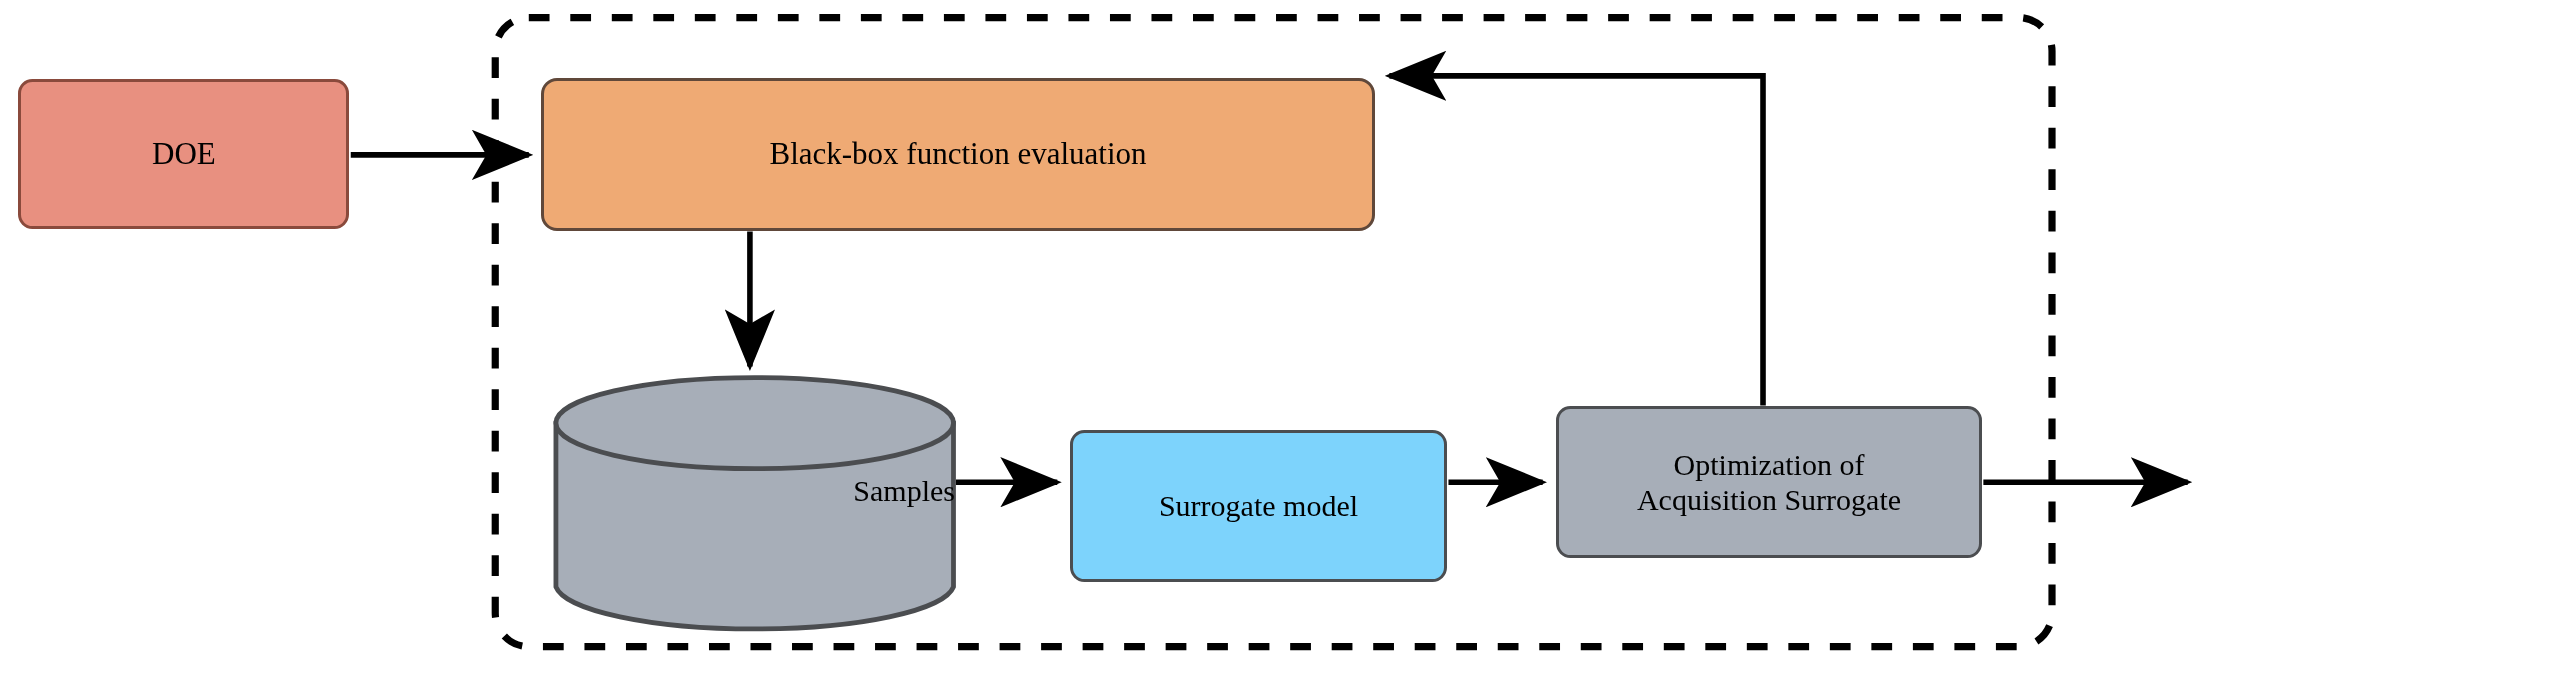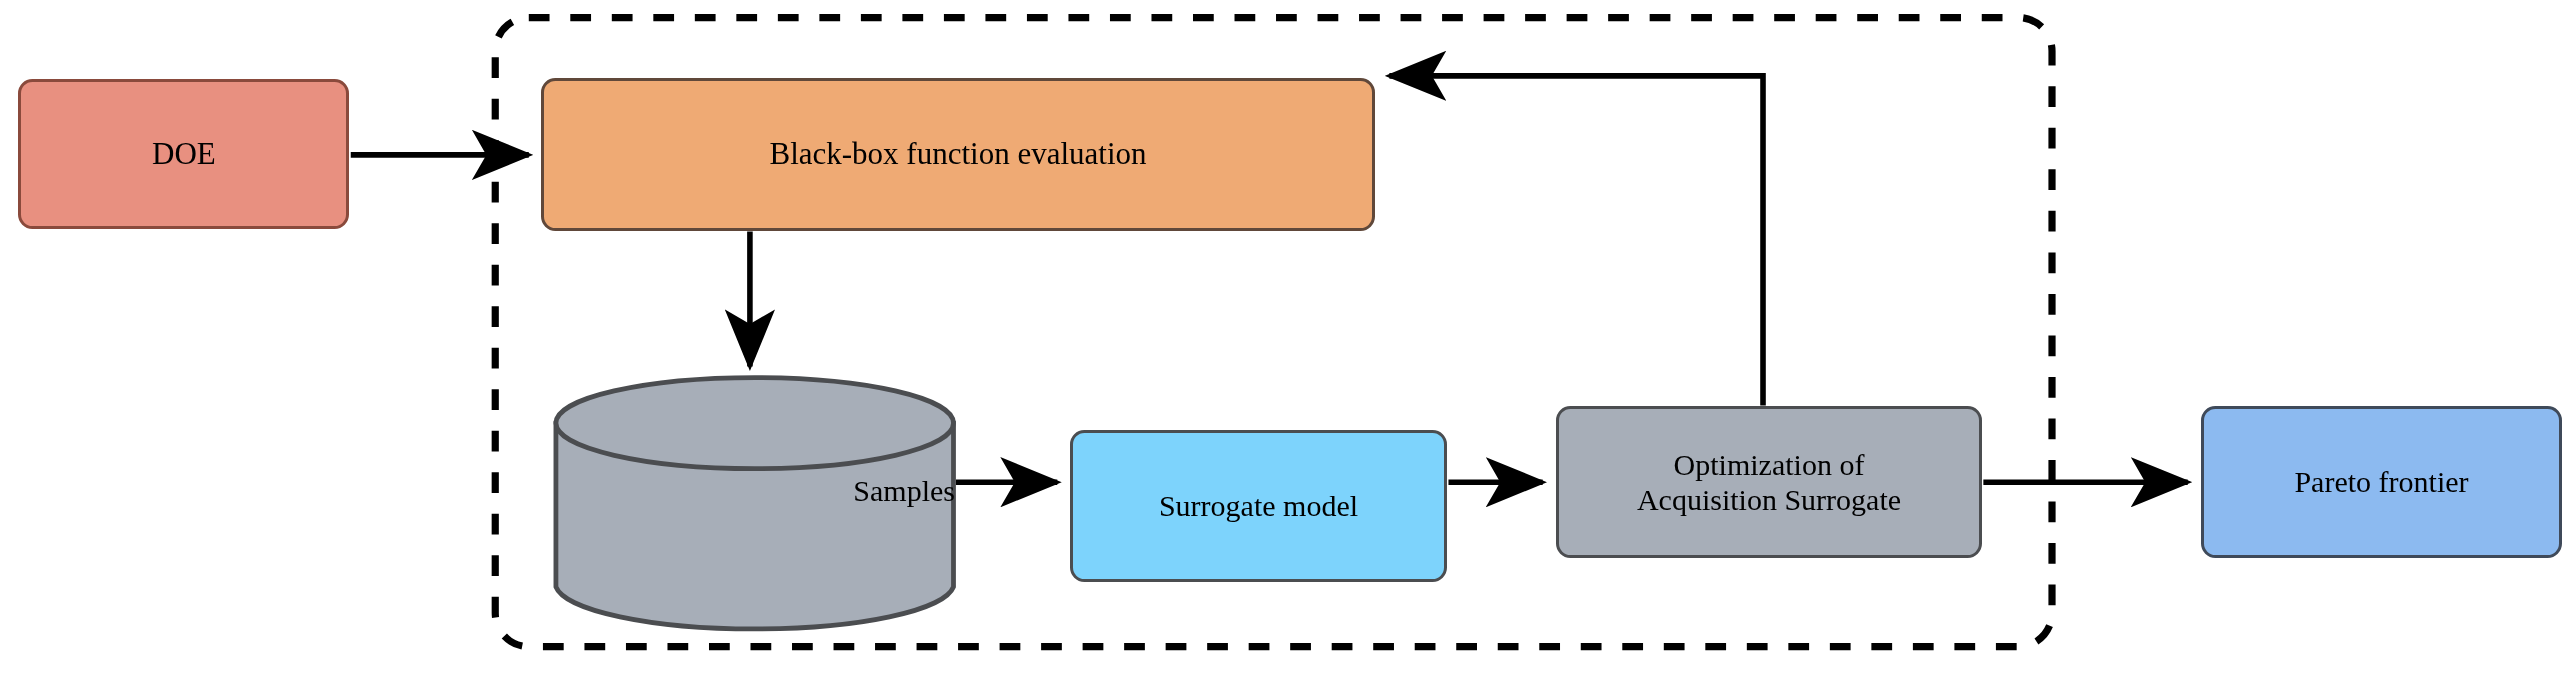--- a/index.html
+++ b/index.html
@@ -39,20 +39,21 @@
     border-color: #8A4A3C;
     font-size: 31px;
   }
   
   #blackbox {
     left: 541px; top: 78px;
     width: 834px; height: 153px;
     background: #EFAA74;
     border-color: #60483A;
     font-size: 31px;
+    border-radius: 16px;
   }
   
   #surrogate {
     left: 1070px; top: 406px;
     width: 377px; height: 152px;
     background: #7dd3fc;
     border-color: #4B4D50;
     font-size: 30px;
     margin-top: 24px;
   }
@@ -165,19 +166,16 @@
 
   <div class="node rrect" id="surrogate">
     <span>Surrogate model</span>
   </div>
 
   <div class="node rrect" id="optim">
     <span>Optimization of
 Acquisition Surrogate</span>
   </div>
 
-  <div class="node rrect" id="pareto">
-    <span>Pareto frontier</span>
-  </div>
 
 
 </div>
 
 
 </body></html>

